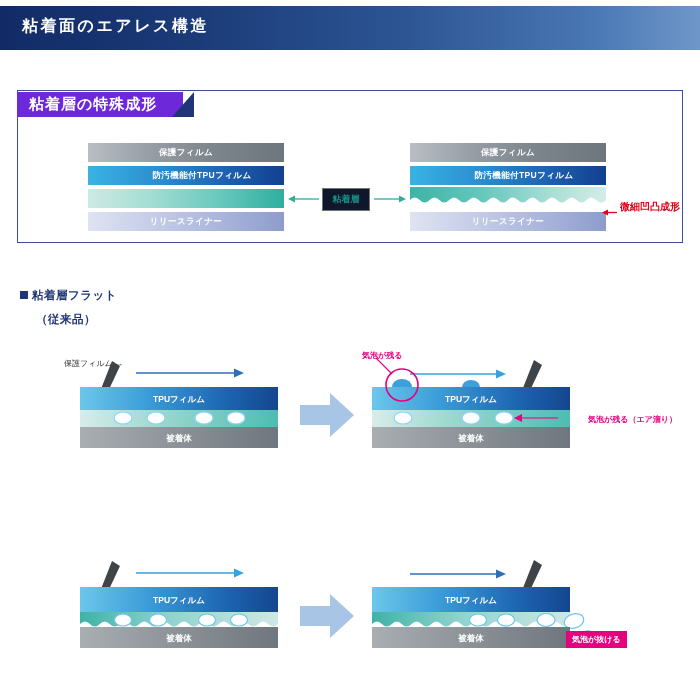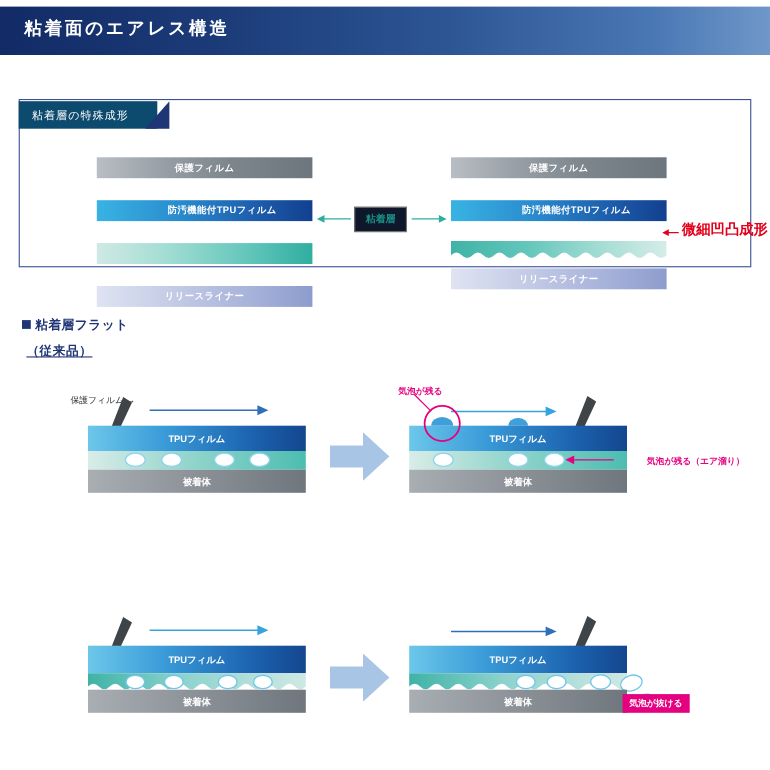--- a/index.html
+++ b/index.html
@@ -22,38 +22,38 @@
     letter-spacing: 2.5px;
   }
 
   
   .panel {
     position: absolute; left: 17px; top: 90px; width: 666px; height: 153px;
     border: 1px solid #3a4f96; background: #ffffff;
   }
   .panel-tab {
     position: absolute; left: 17px; top: 92px; height: 25px;
-    background: #0c4a6e; color: #fff;
+    background: #6d28d9; color: #fff;
     display: flex; align-items: center;
     padding: 0 26px 0 12px;
-    font-size: 10px; font-weight: normal; letter-spacing: 1px;
+    font-size: 15px; font-weight: bold; letter-spacing: 1px;
   }
   .panel-tab::after {
     content: ""; position: absolute; right: -11px; top: 0;
     width: 0; height: 0; border-style: solid;
     border-width: 0 0 25px 22px; border-color: transparent transparent #1f3576 transparent;
   }
 
   
   .stack { position: absolute; width: 196px; }
   .stack-left  { left: 88px;  top: 143px; }
   .stack-right { left: 410px; top: 143px; }
 
   .layer {
-    position: relative; height: 19px; margin-bottom: 20px;
+    position: relative; height: 19px; margin-bottom: 4px;
     display: flex; align-items: center; justify-content: center;
     font-size: 8.5px; font-weight: bold; color: #ffffff;
     letter-spacing: .4px; white-space: nowrap;
   }
   .lay-protect { background: linear-gradient(90deg,#b9bec4 0%, #9aa1a8 28%, #7d858d 62%, #6d757d 100%); }
   .lay-tpu     { background: linear-gradient(90deg,#39b3e3 0%, #2b8fd0 35%, #1d5fae 72%, #12408f 100%); padding-left: 32px; }
   .lay-adh     { background: linear-gradient(90deg,#cfe9e4 0%, #a6ded4 30%, #63c6bb 70%, #2fae9f 100%); }
   .lay-liner   { background: linear-gradient(90deg,#dfe3f2 0%, #c3cbe6 35%, #a7b2da 72%, #8d9ccd 100%); }
 
   .wavy-adh { height: 17px; margin-bottom: 6px; position: relative; overflow: visible; }
@@ -66,27 +66,27 @@
     border: 1px solid #737373; background: #0f172a;
     display: flex; align-items: center; justify-content: center;
     font-size: 9px; font-weight: bold; color: #1b8f87;
   }
   .arrow-teal { position: absolute; height: 10px; }
   .arrow-teal svg { display: block; }
 
   
   .red-note {
     position: absolute; left: 620px; top: 200px;
-    font-size: 13px; color: #e2001a; white-space: nowrap; font-weight: bold;
+    font-size: 10px; color: #e2001a; white-space: nowrap; font-weight: bold;
   }
   .red-arrow { position: absolute; left: 602px; top: 203px; }
 
   
   .sec-head { position: absolute; color: #1f3576; font-size: 11.5px; font-weight: bold; letter-spacing: .5px; }
-  .sec-head .l2 { display: block; margin-top: 9px; margin-left: 4px; text-decoration: underline; }
+  .sec-head .l2 { display: block; margin-top: 9px; margin-left: 16px; }
   .sq { display: inline-block; width: 8px; height: 8px; background: #1f3576; margin-right: 4px; vertical-align: 0px; }
 
   
   .diagram { position: absolute; }
   .diagram svg { display: block; overflow: visible; }
 
   .big-arrow { position: absolute; }
   .big-arrow svg { display: block; }
 
   .mag-note { position: absolute; font-size: 8px; color: #e5007f; font-weight: bold; white-space: nowrap; }

